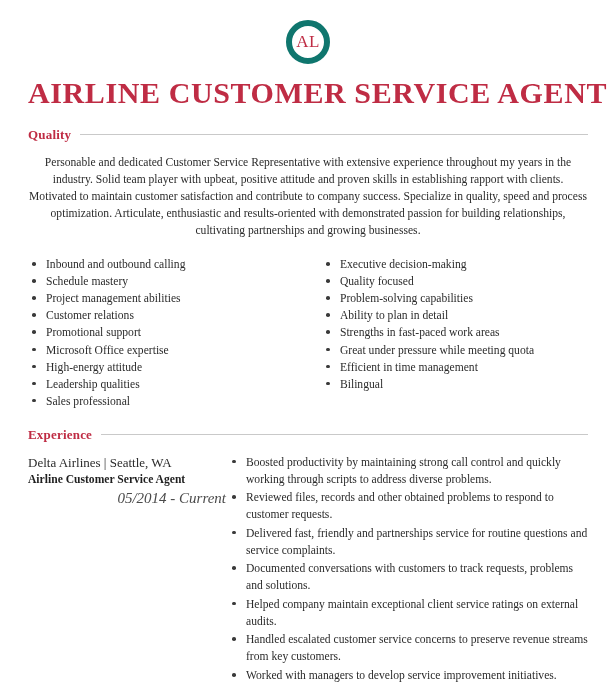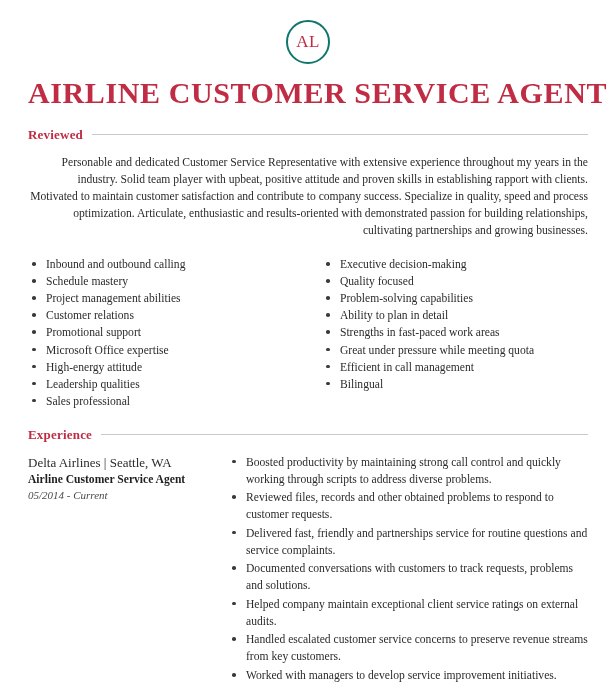--- a/index.html
+++ b/index.html
@@ -25,21 +25,21 @@
 
   
   .header {
     text-align: center;
     padding-top: 20px;
   }
   .monogram {
     width: 44px;
     height: 44px;
     margin: 0 auto;
-    border: 2px solid #0f766e;
+    border: 6px solid #0f766e;
     border-radius: 50%;
     display: flex;
     align-items: center;
     justify-content: center;
     box-sizing: border-box;
   }
   .monogram-text {
     font-family: "Liberation Serif", "DejaVu Serif", serif;
     font-size: 17px;
     letter-spacing: 0.5px;
@@ -76,21 +76,21 @@
   .section-rule {
     flex: 1 1 auto;
     height: 1px;
     background: #c9c9c9;
   }
 
   
   .summary-body {
     font-size: 11.6px;
     line-height: 1.47;
-    text-align: right;
+    text-align: center;
     color: #2b2b2b;
   }
 
   
   .skills-cols {
     margin-top: 10px;
     display: flex;
     gap: 4px;
   }
   .skills-col {
@@ -139,24 +139,25 @@
     line-height: 1.38;
     color: #2b2b2b;
   }
   .exp-role {
     font-size: 11.6px;
     font-weight: bold;
     line-height: 1.38;
     color: #1f1f1f;
   }
   .exp-dates {
-    font-size: 11px;
+    font-size: 15px;
     font-style: italic;
     line-height: 1.45;
     color: #4a4a4a;
+    text-align: right;
   }
   .exp-right {
     flex: 1 1 auto;
     padding-left: 2px;
   }
   .exp-right ul.bullets > li {
     margin-bottom: 1.5px;
   }
 </style>
 </head>
@@ -166,21 +167,21 @@
 
   <div class="header">
     <div class="monogram">
       <span class="monogram-text">AL</span>
     </div>
     <h1 class="full-title">AIRLINE CUSTOMER SERVICE AGENT</h1>
   </div>
 
   <div class="section">
     <div class="section-head">
-      <div class="section-title">Reviewed</div>
+      <div class="section-title">Quality</div>
       <div class="section-rule"></div>
     </div>
     <p class="summary-body">Personable and dedicated Customer Service Representative with extensive experience throughout my years in the industry. Solid team player with upbeat, positive attitude and proven skills in establishing rapport with clients. Motivated to maintain customer satisfaction and contribute to company success. Specialize in quality, speed and process optimization. Articulate, enthusiastic and results-oriented with demonstrated passion for building relationships, cultivating partnerships and growing businesses.</p>
   </div>
 
   <div class="section">
     <div class="skills-cols">
       <div class="skills-col left">
         <ul class="bullets" id="skills-left-list">
             <li>Inbound and outbound calling</li>
@@ -195,21 +196,21 @@
           </ul>
       </div>
       <div class="skills-col right">
         <ul class="bullets" id="skills-right-list">
             <li>Executive decision-making</li>
             <li>Quality focused</li>
             <li>Problem-solving capabilities</li>
             <li>Ability to plan in detail</li>
             <li>Strengths in fast-paced work areas</li>
             <li>Great under pressure while meeting quota</li>
-            <li>Efficient in call management</li>
+            <li>Efficient in time management</li>
             <li>Bilingual</li>
           </ul>
       </div>
     </div>
   </div>
 
   <div class="section">
     <div class="section-head">
       <div class="section-title">Experience</div>
       <div class="section-rule"></div>

